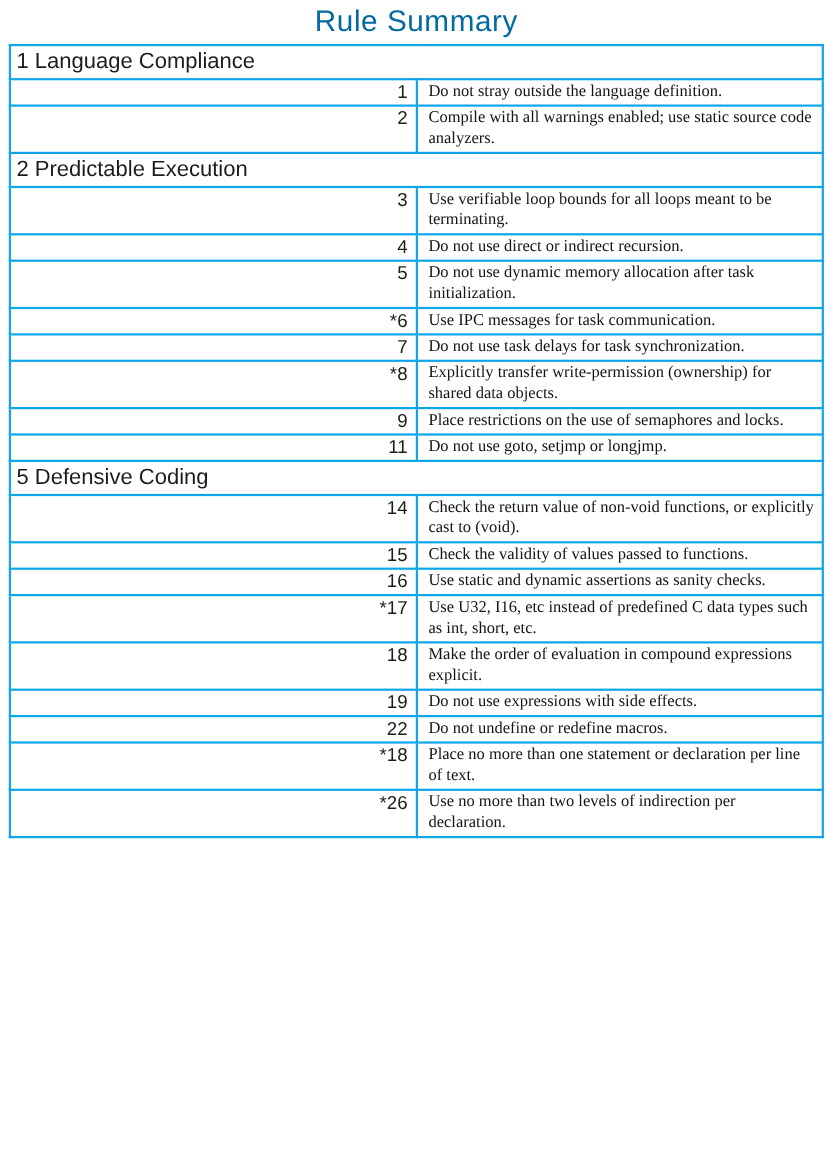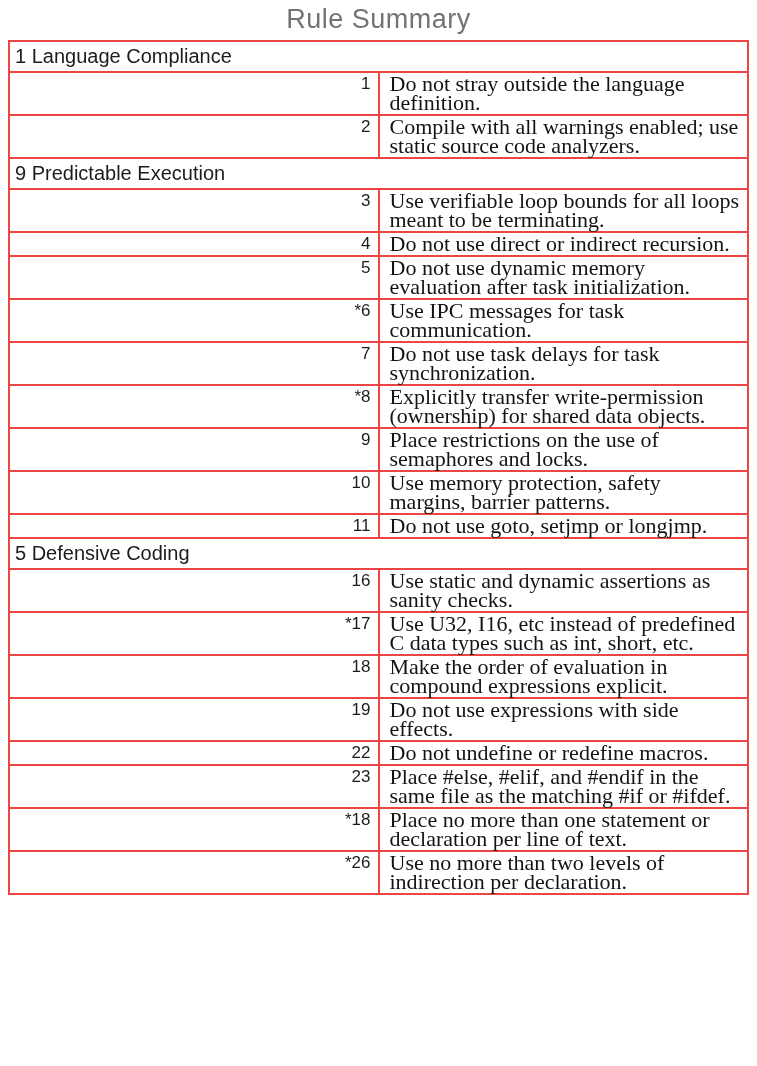--- a/index.html
+++ b/index.html
@@ -8,33 +8,33 @@
     background: #ffffff;
     font-family: "Liberation Serif", serif;
     color: #111111;
     overflow: hidden;
   }
   .page { width: 757px; }
   h1.doc-title {
     font-family: "Liberation Sans", sans-serif;
     font-weight: 400;
     font-size: 27px;
-    color: #737373;
+    color: #0369a1;
     text-align: center;
     margin: 4px 0 5px 0;
     letter-spacing: 0.5px;
   }
   table.rules {
     border-collapse: collapse;
     margin: 0 8px;
     width: 741px;
     table-layout: fixed;
   }
   table.rules th, table.rules td {
-    border: 2px solid #ef4444;
+    border: 2px solid #0ea5e9;
     vertical-align: top;
   }
   th.section {
     font-family: "Liberation Sans", sans-serif;
     font-weight: 400;
     font-size: 20px;
     color: #1c1c1c;
     text-align: left;
     padding: 2px 6px 3px 5px;
     line-height: 24px;
@@ -43,21 +43,21 @@
     width: 77px;
     text-align: right;
     font-family: "Liberation Sans", sans-serif;
     font-size: 17px;
     color: #1c1c1c;
     padding: 1px 7px 2px 2px;
     line-height: 19px;
   }
   td.desc {
     font-family: "Liberation Serif", serif;
-    font-size: 22px;
+    font-size: 15px;
     color: #141414;
     padding: 1px 6px 2px 10px;
     line-height: 19px;
   }
 </style>
 </head>
 <body>
 
 <div class="page">
   <h1 class="doc-title">Rule Summary</h1>
@@ -68,60 +68,64 @@
         </tr>
         <tr>
           <td class="num"><span>1</span></td>
           <td class="desc"><span>Do not stray outside the language definition.</span></td>
         </tr>
         <tr>
           <td class="num"><span>2</span></td>
           <td class="desc"><span>Compile with all warnings enabled; use static source code analyzers.</span></td>
         </tr>
         <tr>
-          <th colspan="2" class="section"><span>9 Predictable Execution</span></th>
+          <th colspan="2" class="section"><span>2 Predictable Execution</span></th>
         </tr>
         <tr>
           <td class="num"><span>3</span></td>
           <td class="desc"><span>Use verifiable loop bounds for all loops meant to be terminating.</span></td>
         </tr>
         <tr>
           <td class="num"><span>4</span></td>
           <td class="desc"><span>Do not use direct or indirect recursion.</span></td>
         </tr>
         <tr>
           <td class="num"><span>5</span></td>
-          <td class="desc"><span>Do not use dynamic memory evaluation after task initialization.</span></td>
+          <td class="desc"><span>Do not use dynamic memory allocation after task initialization.</span></td>
         </tr>
         <tr>
           <td class="num"><span>*6</span></td>
           <td class="desc"><span>Use IPC messages for task communication.</span></td>
         </tr>
         <tr>
           <td class="num"><span>7</span></td>
           <td class="desc"><span>Do not use task delays for task synchronization.</span></td>
         </tr>
         <tr>
           <td class="num"><span>*8</span></td>
           <td class="desc"><span>Explicitly transfer write-permission (ownership) for shared data objects.</span></td>
         </tr>
         <tr>
           <td class="num"><span>9</span></td>
           <td class="desc"><span>Place restrictions on the use of semaphores and locks.</span></td>
         </tr>
         <tr>
-          <td class="num"><span>10</span></td>
-          <td class="desc"><span>Use memory protection, safety margins, barrier patterns.</span></td>
-        </tr>
-        <tr>
           <td class="num"><span>11</span></td>
           <td class="desc"><span>Do not use goto, setjmp or longjmp.</span></td>
         </tr>
         <tr>
           <th colspan="2" class="section"><span>5 Defensive Coding</span></th>
+        </tr>
+        <tr>
+          <td class="num"><span>14</span></td>
+          <td class="desc"><span>Check the return value of non-void functions, or explicitly cast to (void).</span></td>
+        </tr>
+        <tr>
+          <td class="num"><span>15</span></td>
+          <td class="desc"><span>Check the validity of values passed to functions.</span></td>
         </tr>
         <tr>
           <td class="num"><span>16</span></td>
           <td class="desc"><span>Use static and dynamic assertions as sanity checks.</span></td>
         </tr>
         <tr>
           <td class="num"><span>*17</span></td>
           <td class="desc"><span>Use U32, I16, etc instead of predefined C data types such as int, short, etc.</span></td>
         </tr>
         <tr>
@@ -130,24 +134,20 @@
         </tr>
         <tr>
           <td class="num"><span>19</span></td>
           <td class="desc"><span>Do not use expressions with side effects.</span></td>
         </tr>
         <tr>
           <td class="num"><span>22</span></td>
           <td class="desc"><span>Do not undefine or redefine macros.</span></td>
         </tr>
         <tr>
-          <td class="num"><span>23</span></td>
-          <td class="desc"><span>Place #else, #elif, and #endif in the same file as the matching #if or #ifdef.</span></td>
-        </tr>
-        <tr>
           <td class="num"><span>*18</span></td>
           <td class="desc"><span>Place no more than one statement or declaration per line of text.</span></td>
         </tr>
         <tr>
           <td class="num"><span>*26</span></td>
           <td class="desc"><span>Use no more than two levels of indirection per declaration.</span></td>
         </tr>
       </tbody>
   </table>
 

